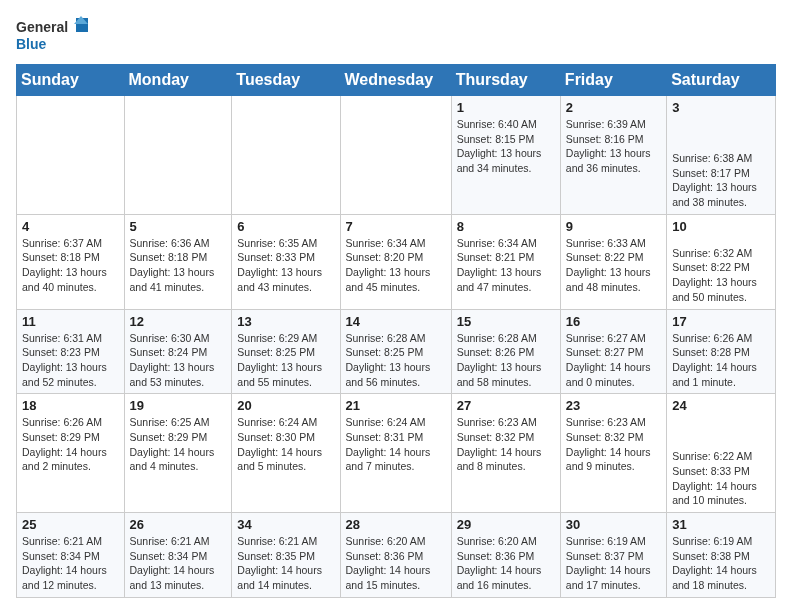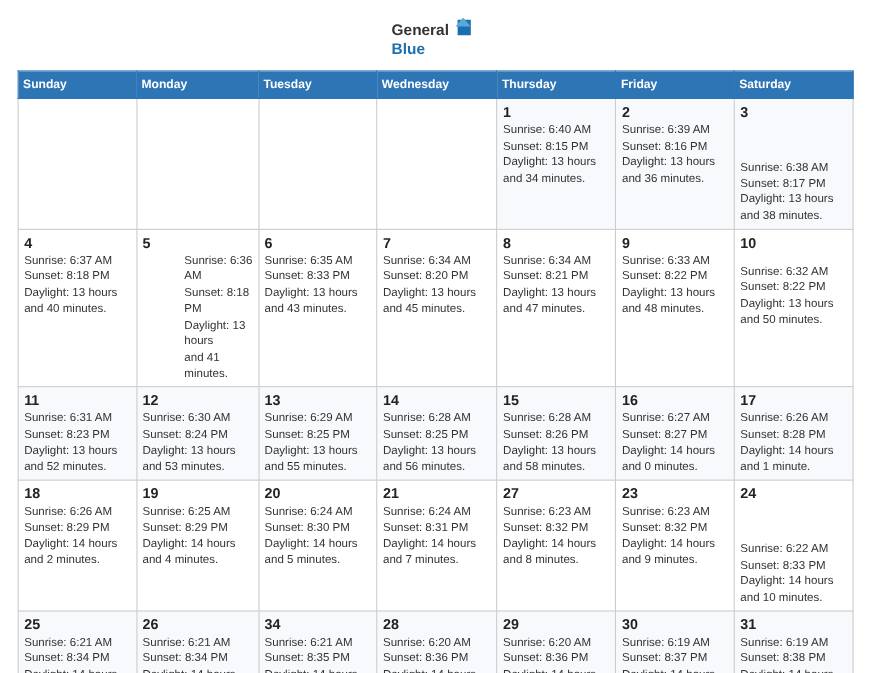--- a/index.html
+++ b/index.html
@@ -5,21 +5,21 @@
     * { box-sizing: border-box; margin: 0; padding: 0; }
     body {
       font-family: Arial, sans-serif;
       background: #fff;
       width: 792px;
       min-height: 612px;
       padding: 16px;
     }
     .header-area {
       display: flex;
-      justify-content: center;
+      justify-content: flex-start;
       align-items: flex-start;
       margin-bottom: 8px;
     }
     .logo {
       display: flex;
       align-items: center;
       gap: 4px;
     }
     .title-area {
       text-align: right;
@@ -39,21 +39,21 @@
       font-size: 11px;
     }
     thead tr {
       background-color: #2e75b6;
       color: #fff;
     }
     thead th {
       padding: 6px 4px;
       text-align: left;
       font-weight: bold;
-      font-size: 11px;
+      font-size: 16px;
       border: 1px solid #2e75b6;
     }
     tbody tr {
       vertical-align: top;
     }
     tbody td {
       border: 1px solid #ccc;
       padding: 4px 5px;
       min-height: 80px;
       width: 113px;
@@ -139,21 +139,21 @@
       <tr>
         <td>
           <span class="day-number">4</span>
           <div class="day-info" style="white-space: pre-line;">Sunrise: 6:37 AM
 Sunset: 8:18 PM
 Daylight: 13 hours
 and 40 minutes.</div>
         </td>
         <td>
           <span class="day-number">5</span>
-          <div class="day-info" style="white-space: pre-line; margin-left: 38px;">Sunrise: 6:36 AM
+          <div class="day-info" style="white-space: pre-line;">Sunrise: 6:36 AM
 Sunset: 8:18 PM
 Daylight: 13 hours
 and 41 minutes.</div>
         </td>
         <td>
           <span class="day-number">6</span>
           <div class="day-info" style="white-space: pre-line;">Sunrise: 6:35 AM
 Sunset: 8:33 PM
 Daylight: 13 hours
 and 43 minutes.</div>

